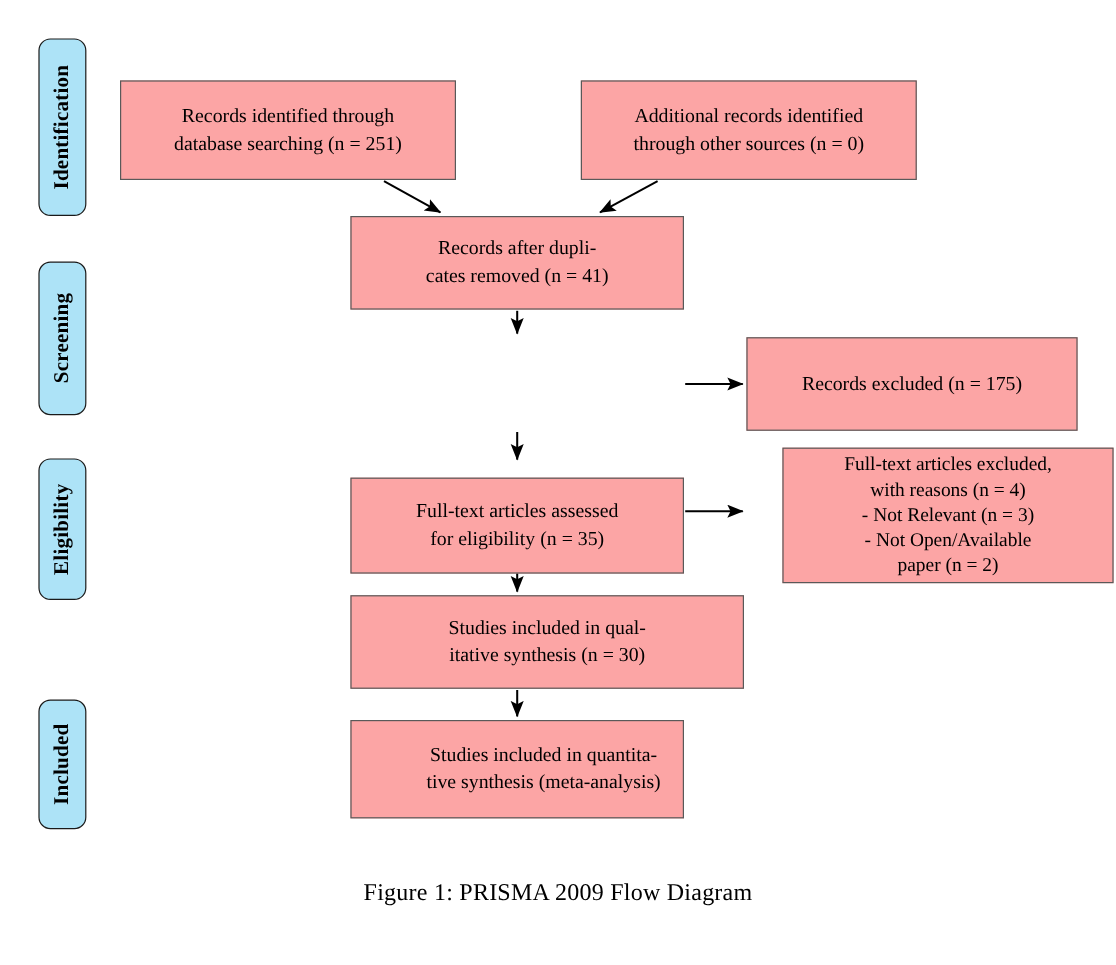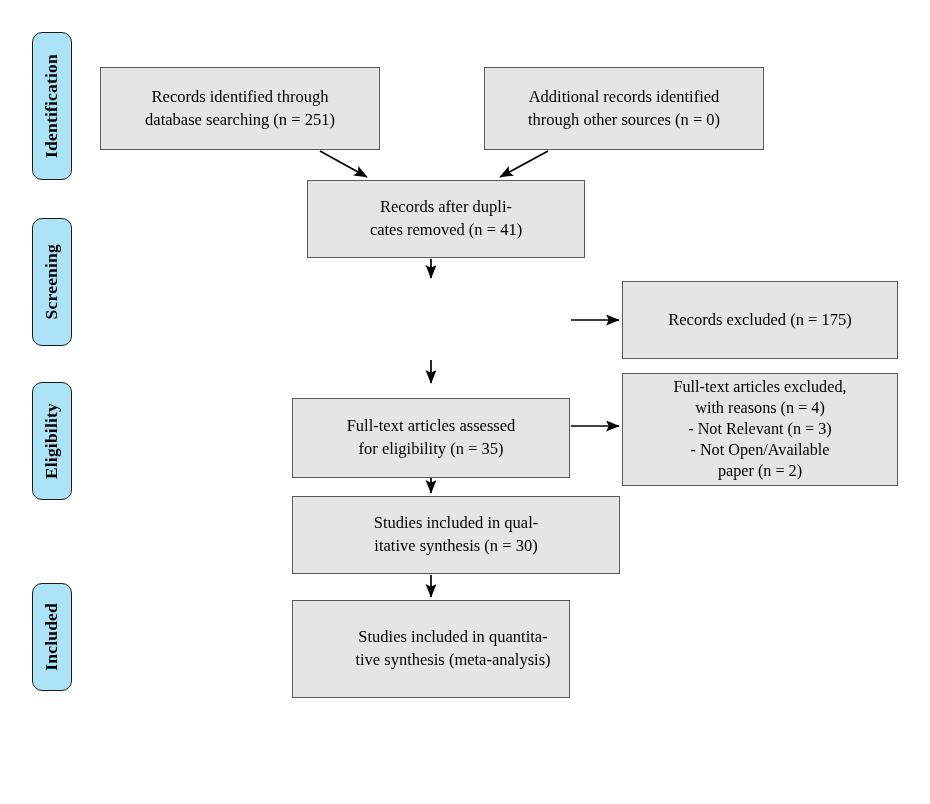--- a/index.html
+++ b/index.html
@@ -44,21 +44,21 @@
     letter-spacing: 0.2px;
     line-height: 1;
     white-space: nowrap;
     color: #000;
   }
 
   
   .flow-box {
     position: absolute;
     box-sizing: border-box;
-    background: #e5e5e5;
+    background: #fca5a5;
     border: 1.4px solid #595959;
     display: flex;
     align-items: center;
     justify-content: center;
     text-align: center;
   }
   .flow-box .box-text {
     font-family: "Liberation Serif", "DejaVu Serif", serif;
     font-size: 16.5px;
     line-height: 1.38;
@@ -141,47 +141,48 @@
   <div class="flow-box" style="left:100px; top:67px; width:280px; height:83px;">
     <div class="box-text">Records identified through
 database searching (n = 251)</div>
   </div>
 
   <div class="flow-box" style="left:484px; top:67px; width:280px; height:83px;">
     <div class="box-text">Additional records identified
 through other sources (n = 0)</div>
   </div>
 
-  <div class="flow-box" style="left:292px; top:180px; width:278px; height:78px;margin-left:15px;">
+  <div class="flow-box" style="left:292px; top:180px; width:278px; height:78px;">
     <div class="box-text">Records after dupli-
 cates removed (n = 41)</div>
   </div>
 
 
   <div class="flow-box" style="left:622px; top:281px; width:276px; height:78px;">
     <div class="box-text">Records excluded (n = 175)</div>
   </div>
 
   <div class="flow-box" style="left:292px; top:386px; width:278px; height:80px;margin-top:12px;">
     <div class="box-text">Full-text articles assessed
 for eligibility (n = 35)</div>
   </div>
 
-  <div class="flow-box dense" style="left:622px; top:373px; width:276px; height:113px;">
+  <div class="flow-box dense" style="left:652px; top:373px; width:276px; height:113px;">
     <div class="box-text">Full-text articles excluded,
 with reasons (n = 4)
 - Not Relevant (n = 3)
 - Not Open/Available
 paper (n = 2)</div>
   </div>
 
   <div class="flow-box" style="left:292px; top:496px; width:328px; height:78px;">
     <div class="box-text">Studies included in qual-
 itative synthesis (n = 30)</div>
   </div>
 
-  <div class="flow-box" style="left:292px; top:600px; width:278px; height:98px;padding-left:44px;">
+  <div class="flow-box" style="left:292px; top:600px; width:278px; height:82px;padding-left:44px;">
     <div class="box-text">Studies included in quantita-
 tive synthesis (meta-analysis)</div>
   </div>
 
+  <div id="caption">Figure 1: PRISMA 2009 Flow Diagram</div>
 
 </div>
 
 </body></html>

